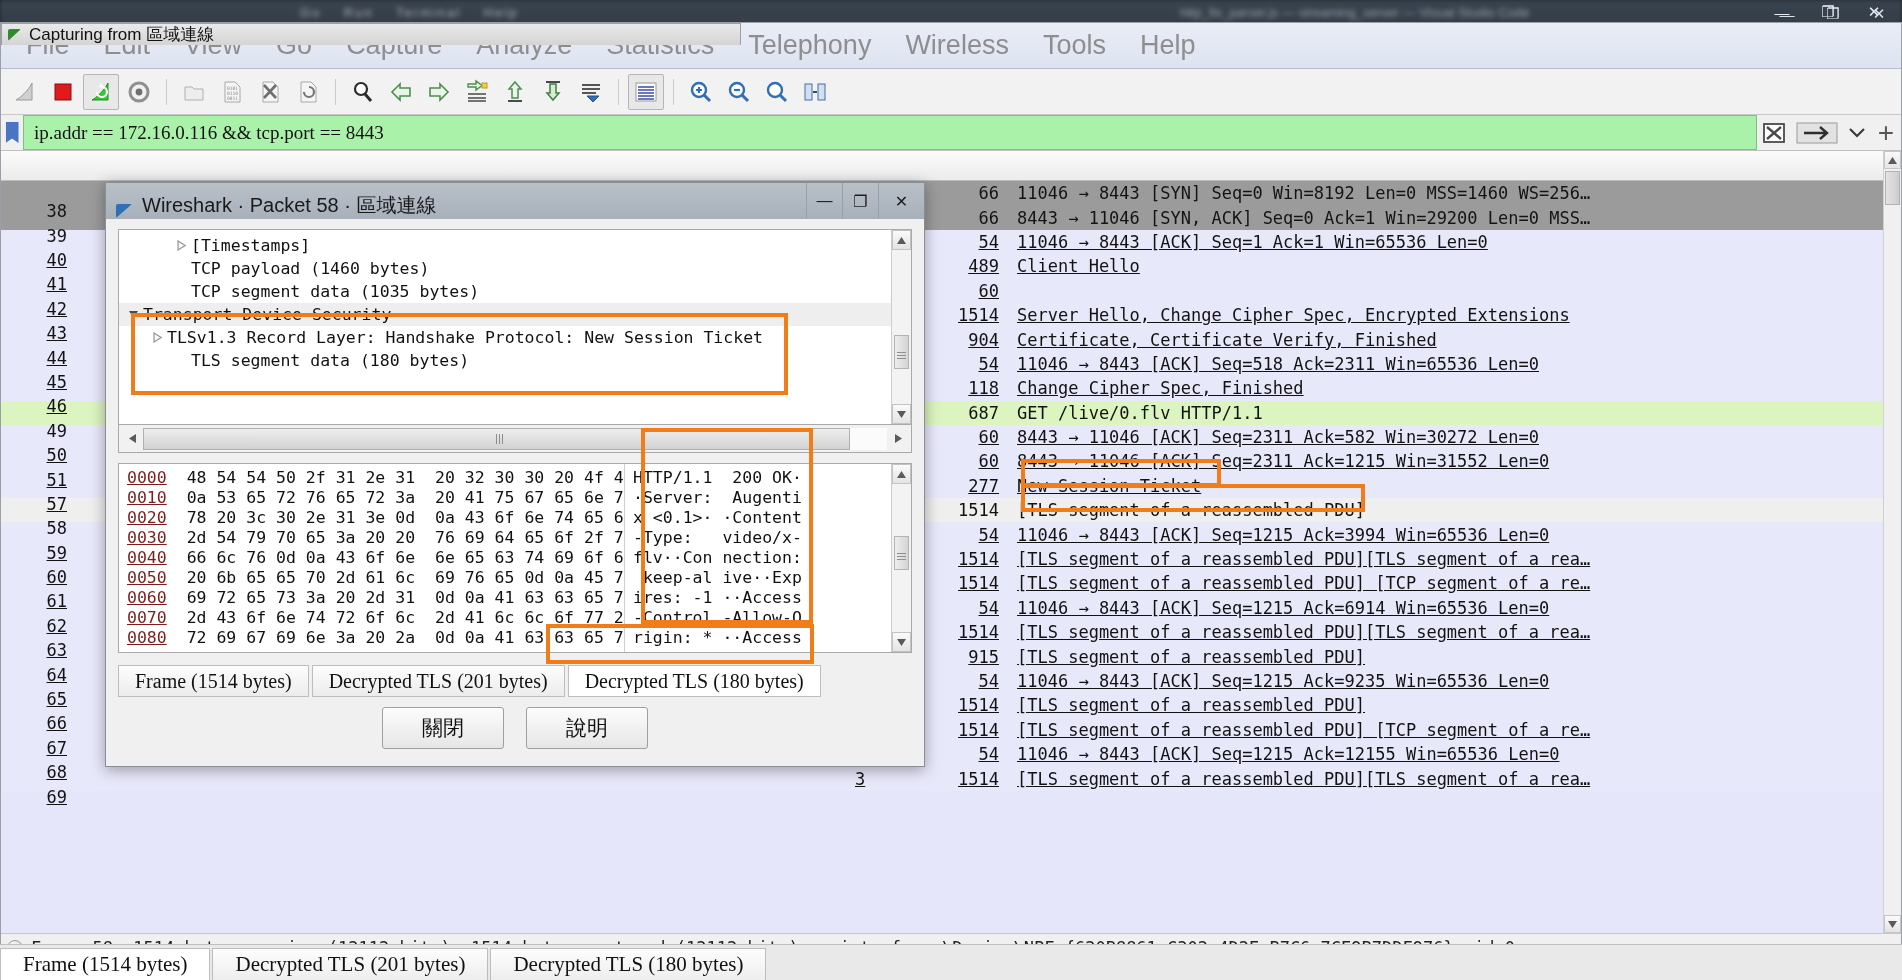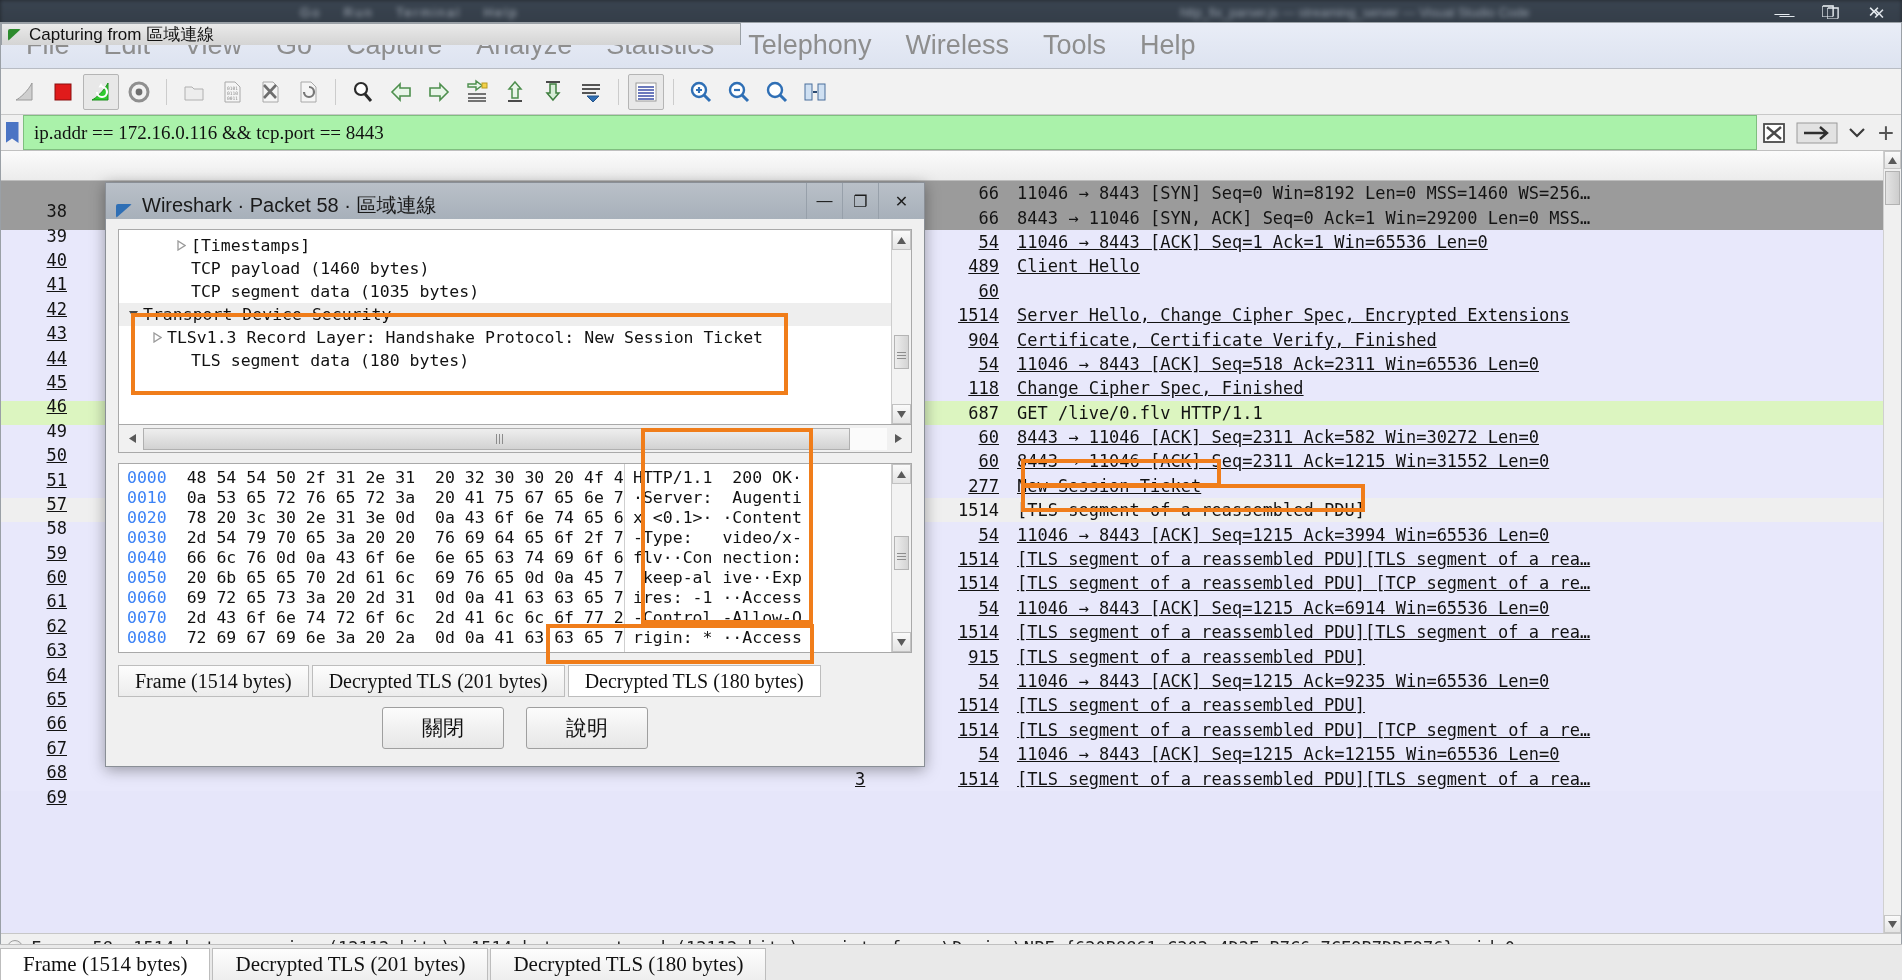--- a/index.html
+++ b/index.html
@@ -246,21 +246,21 @@
   .hscroll .thumb i { display:block; width:1px; height:10px; background:#8c8c8c;
      box-shadow:3px 0 0 #8c8c8c,6px 0 0 #8c8c8c; }
 
   .hexarea { margin-top:10px; height:190px; display:flex; border:1px solid #a9a9a9; background:#fff; flex:none; }
   .hex-left { width:505px; padding:4px 0 0 8px; overflow:hidden; }
   .hex-right { width:auto; flex:1; padding:4px 0 0 8px; border-left:1px solid #cfcfcf; overflow:hidden; }
   .hexline {
     height:20px; font-family:"DejaVu Sans Mono", monospace; font-size:16.5px; color:#111;
     white-space:pre; line-height:20px;
   }
-  .hexline .off { color:#3b82f6; }
+  .hexline .off { color:#7f1d1d;text-decoration:underline; }
   .hex-scroll { width:20px; background:#f3f3f3; border-left:1px solid #cdcdcd; position:relative; }
   .hex-scroll .ar { height:20px; display:flex; align-items:center; justify-content:center;
      background:linear-gradient(180deg,#fafafa,#e4e4e4); border:1px solid #c2c2c2; font-size:9px; color:#555; }
   .hex-scroll .ar.bot { position:absolute; bottom:0; left:0; right:0; }
   .hex-scroll .thumb { position:absolute; left:2px; right:2px; top:72px; height:34px;
      background:linear-gradient(90deg,#ededed,#d4d4d4); border:1px solid #b4b4b4;
      display:flex; align-items:center; justify-content:center; }
   .hex-scroll .thumb i { display:block; width:9px; height:1px; background:#8d8d8d;
      box-shadow:0 3px 0 #8d8d8d,0 6px 0 #8d8d8d; }
 

